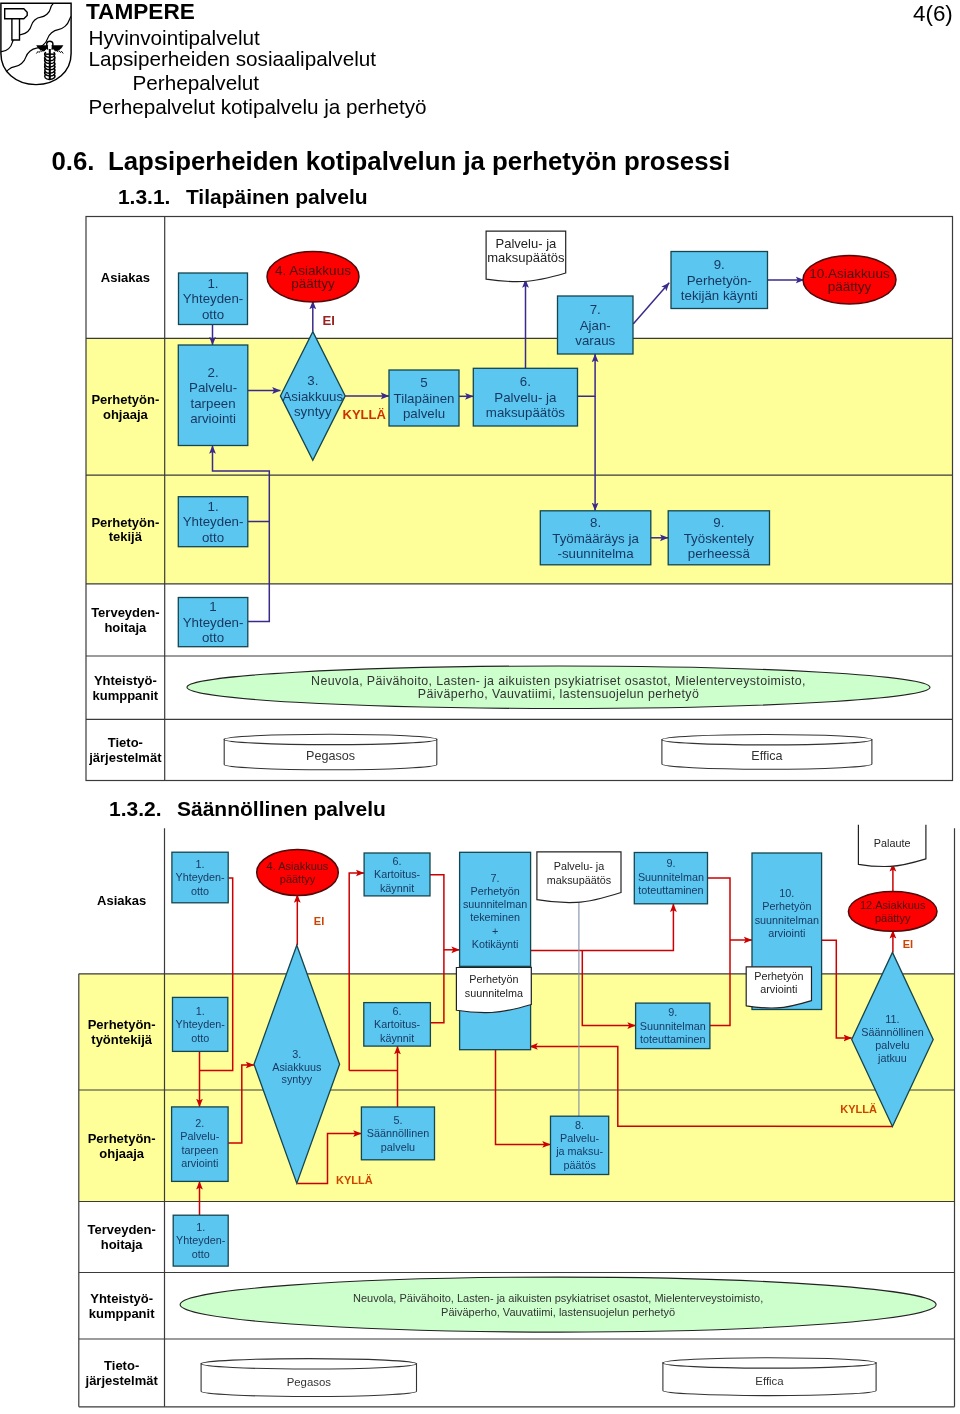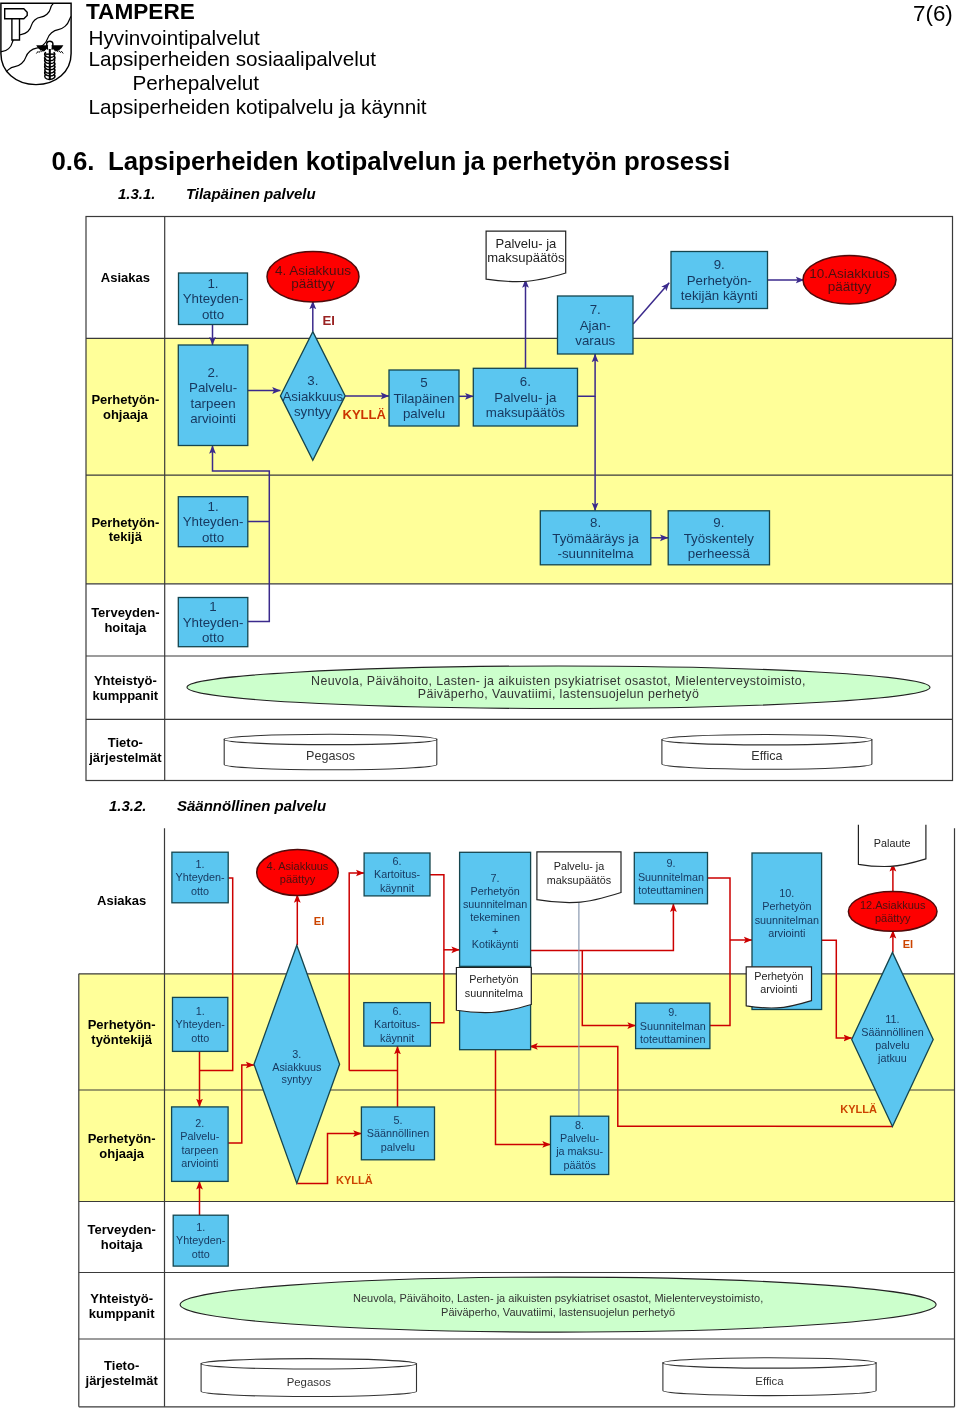--- a/index.html
+++ b/index.html
@@ -5,21 +5,21 @@
   html,body{margin:0;padding:0;background:#ffffff;}
   body{width:960px;height:1414px;position:relative;overflow:hidden;
        font-family:"Liberation Sans",sans-serif;color:#000000;}
   .abs{position:absolute;}
   #logo{left:0px;top:0px;width:72px;height:88px;}
   #hdr-org{left:86px;top:-1px;font-size:22.6px;font-weight:bold;}
   .hdr-line{left:88.5px;font-size:20.7px;}
   #pageno{left:913px;top:0.5px;font-size:22.4px;}
   #h1{left:51.4px;top:146.5px;font-size:25.8px;font-weight:bold;white-space:nowrap;}
   #h1 .num{display:inline-block;width:56.5px;}
-  .h2{font-size:15px;font-weight:bold;white-space:nowrap;font-style:italic;}
+  .h2{font-size:21px;font-weight:bold;white-space:nowrap;}
   .h2 .num{display:inline-block;width:68px;}
   #h2a{left:117.9px;top:185.2px;}
   #h2b{left:109px;top:797.2px;}
   .svgwrap{position:absolute;left:0;top:0;width:960px;height:1414px;}
   svg{display:block;overflow:visible;}
   text{font-family:"Liberation Sans",sans-serif;}
   .lanelabel{font-size:13px;font-weight:bold;fill:#000000;}
   .nodetext{font-size:13.3px;fill:#17375E;}
   .termtext{font-size:13.5px;fill:#4A1010;}
   .doctext{font-size:13px;fill:#222222;}
@@ -79,22 +79,22 @@
 <path d="M45.5,74.6 C43.5,76.8 45.4,79.6 49.8,79.4 C54.2,79.2 56.1,76.8 54.1,74.6"></path>
 </g>
 </g>
 </g>
 </svg>
   </div>
 <div class="abs" id="hdr-org">TAMPERE</div>
 <div class="abs hdr-line" style="top:26px;">Hyvinvointipalvelut</div>
 <div class="abs hdr-line" style="top:47px;">Lapsiperheiden sosiaalipalvelut</div>
 <div class="abs hdr-line" style="top:71px;margin-left:44px;">Perhepalvelut</div>
-<div class="abs hdr-line" style="top:95px;">Lapsiperheiden kotipalvelu ja käynnit</div>
-<div class="abs" id="pageno">7(6)</div>
+<div class="abs hdr-line" style="top:95px;">Perhepalvelut kotipalvelu ja perhetyö</div>
+<div class="abs" id="pageno">4(6)</div>
 
 <div class="abs" id="h1"><span class="num">0.6.</span><span>Lapsiperheiden kotipalvelun ja perhetyön prosessi</span></div>
 <div class="abs h2" id="h2a"><span class="num">1.3.1.</span><span>Tilapäinen palvelu</span></div>
 <div class="abs h2" id="h2b"><span class="num">1.3.2.</span><span>Säännöllinen palvelu</span></div>
 
 <div class="svgwrap">
     <svg width="960" height="1414" viewBox="0 0 960 1414">
 <defs>
         <marker id="ahb" markerWidth="10" markerHeight="8" refX="8.2" refY="4" orient="auto" markerUnits="userSpaceOnUse">
           <path d="M0,0.6 L8.4,4 L0,7.4 L1.8,4 Z" fill="#3B2A8C" stroke="none"></path>

